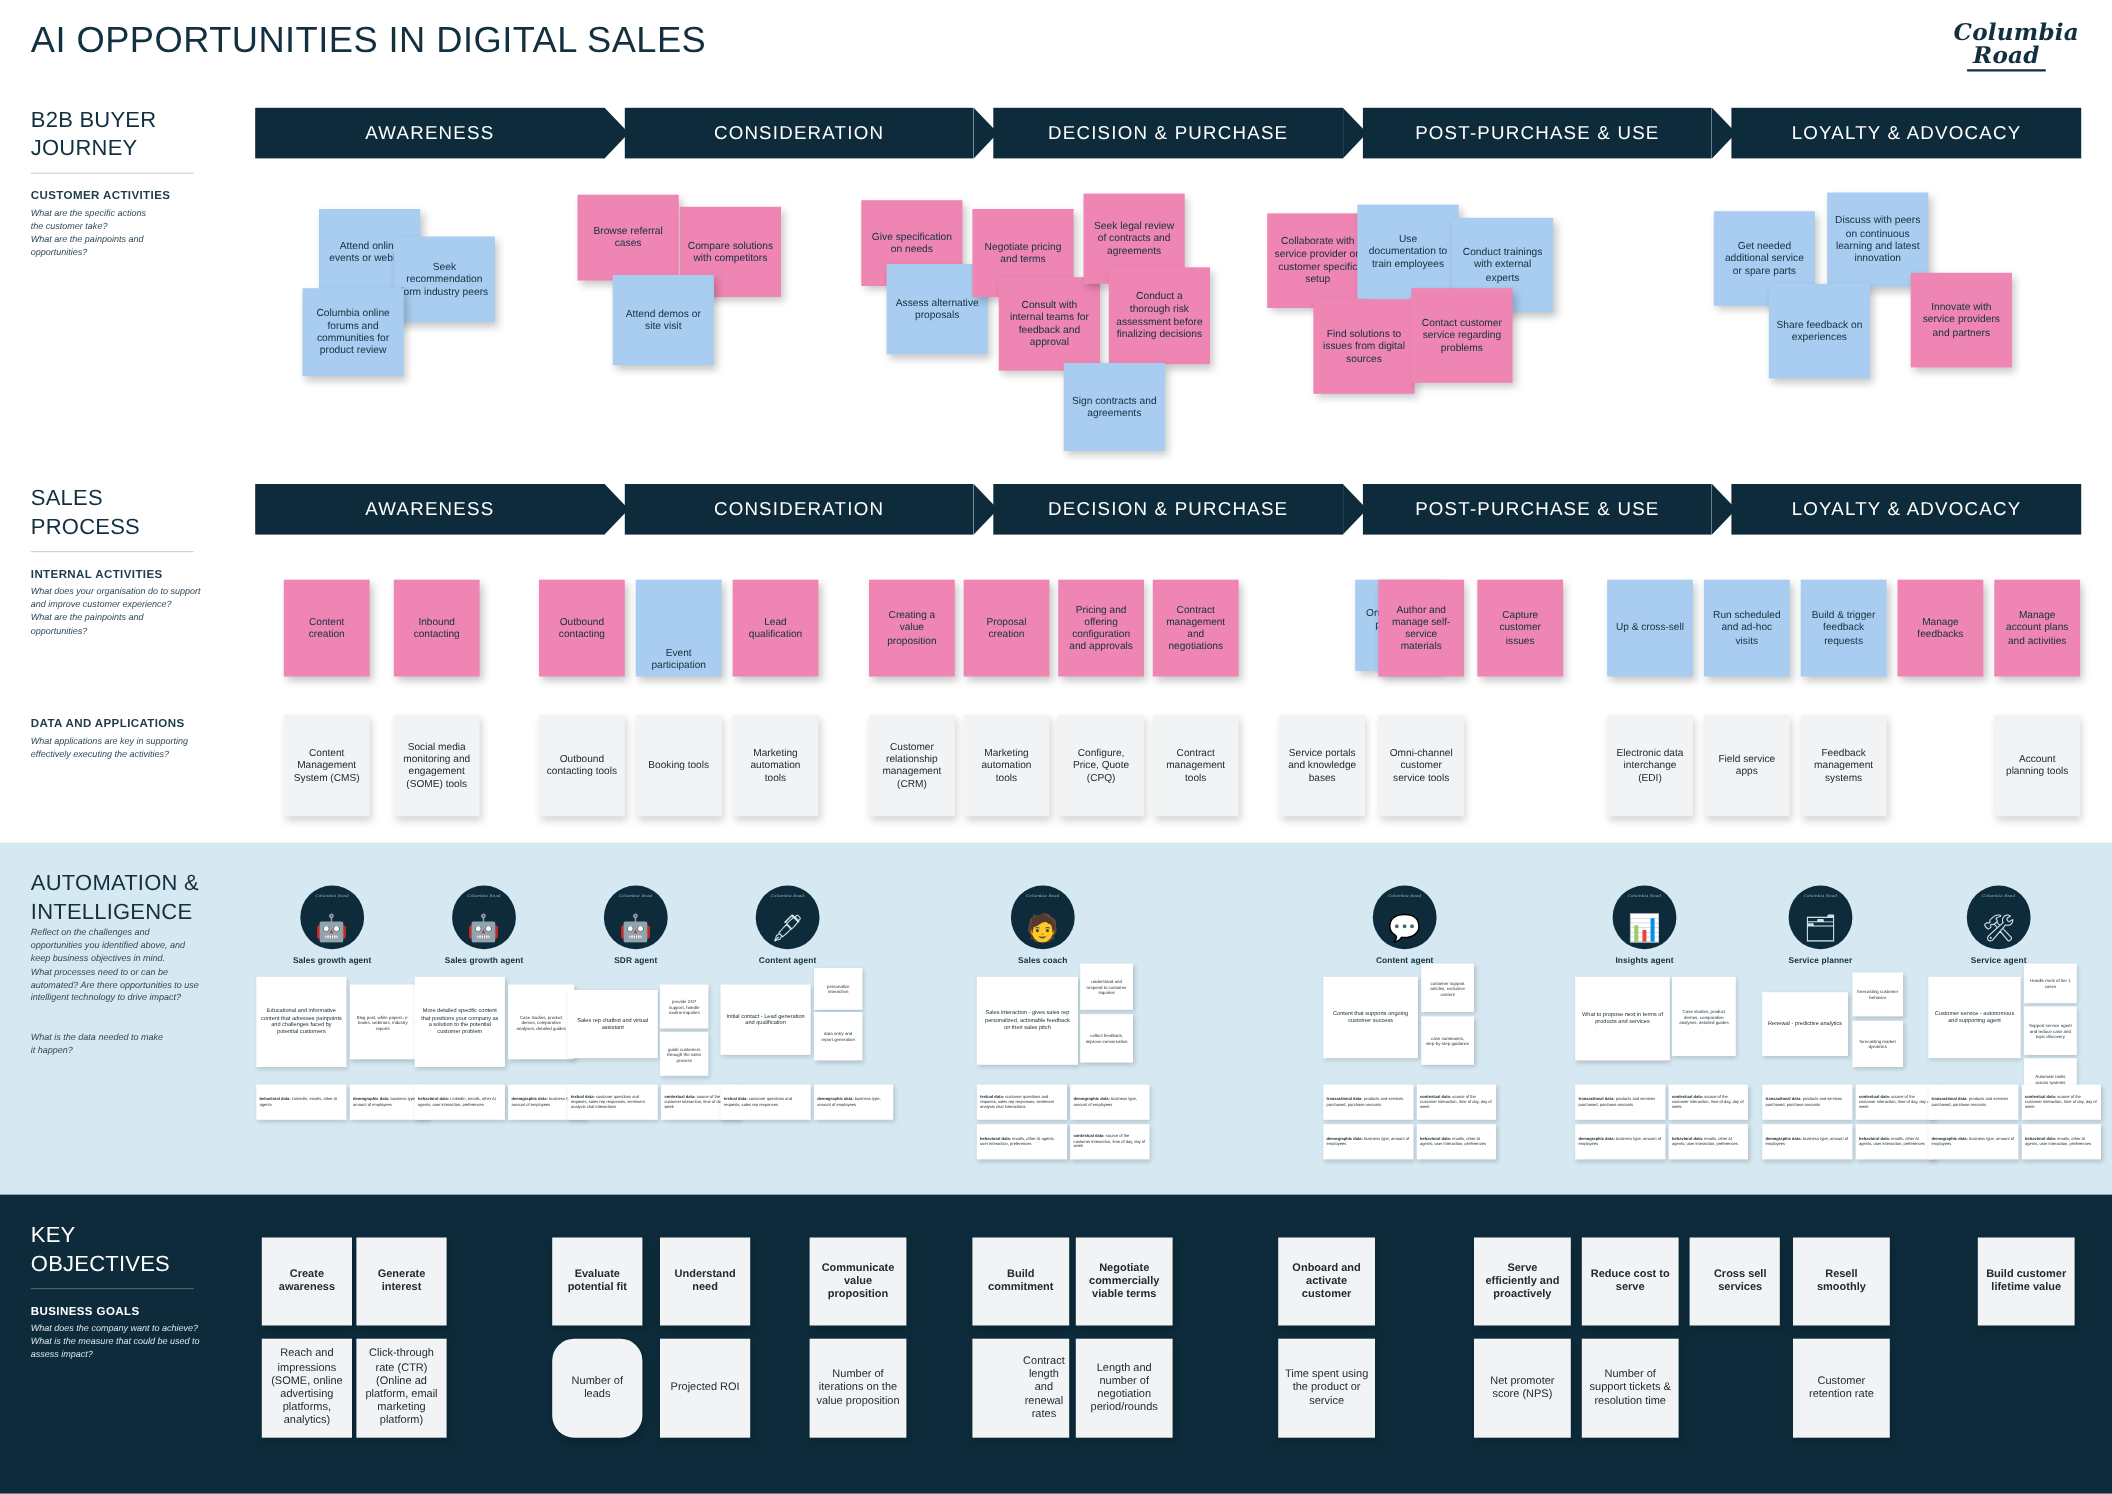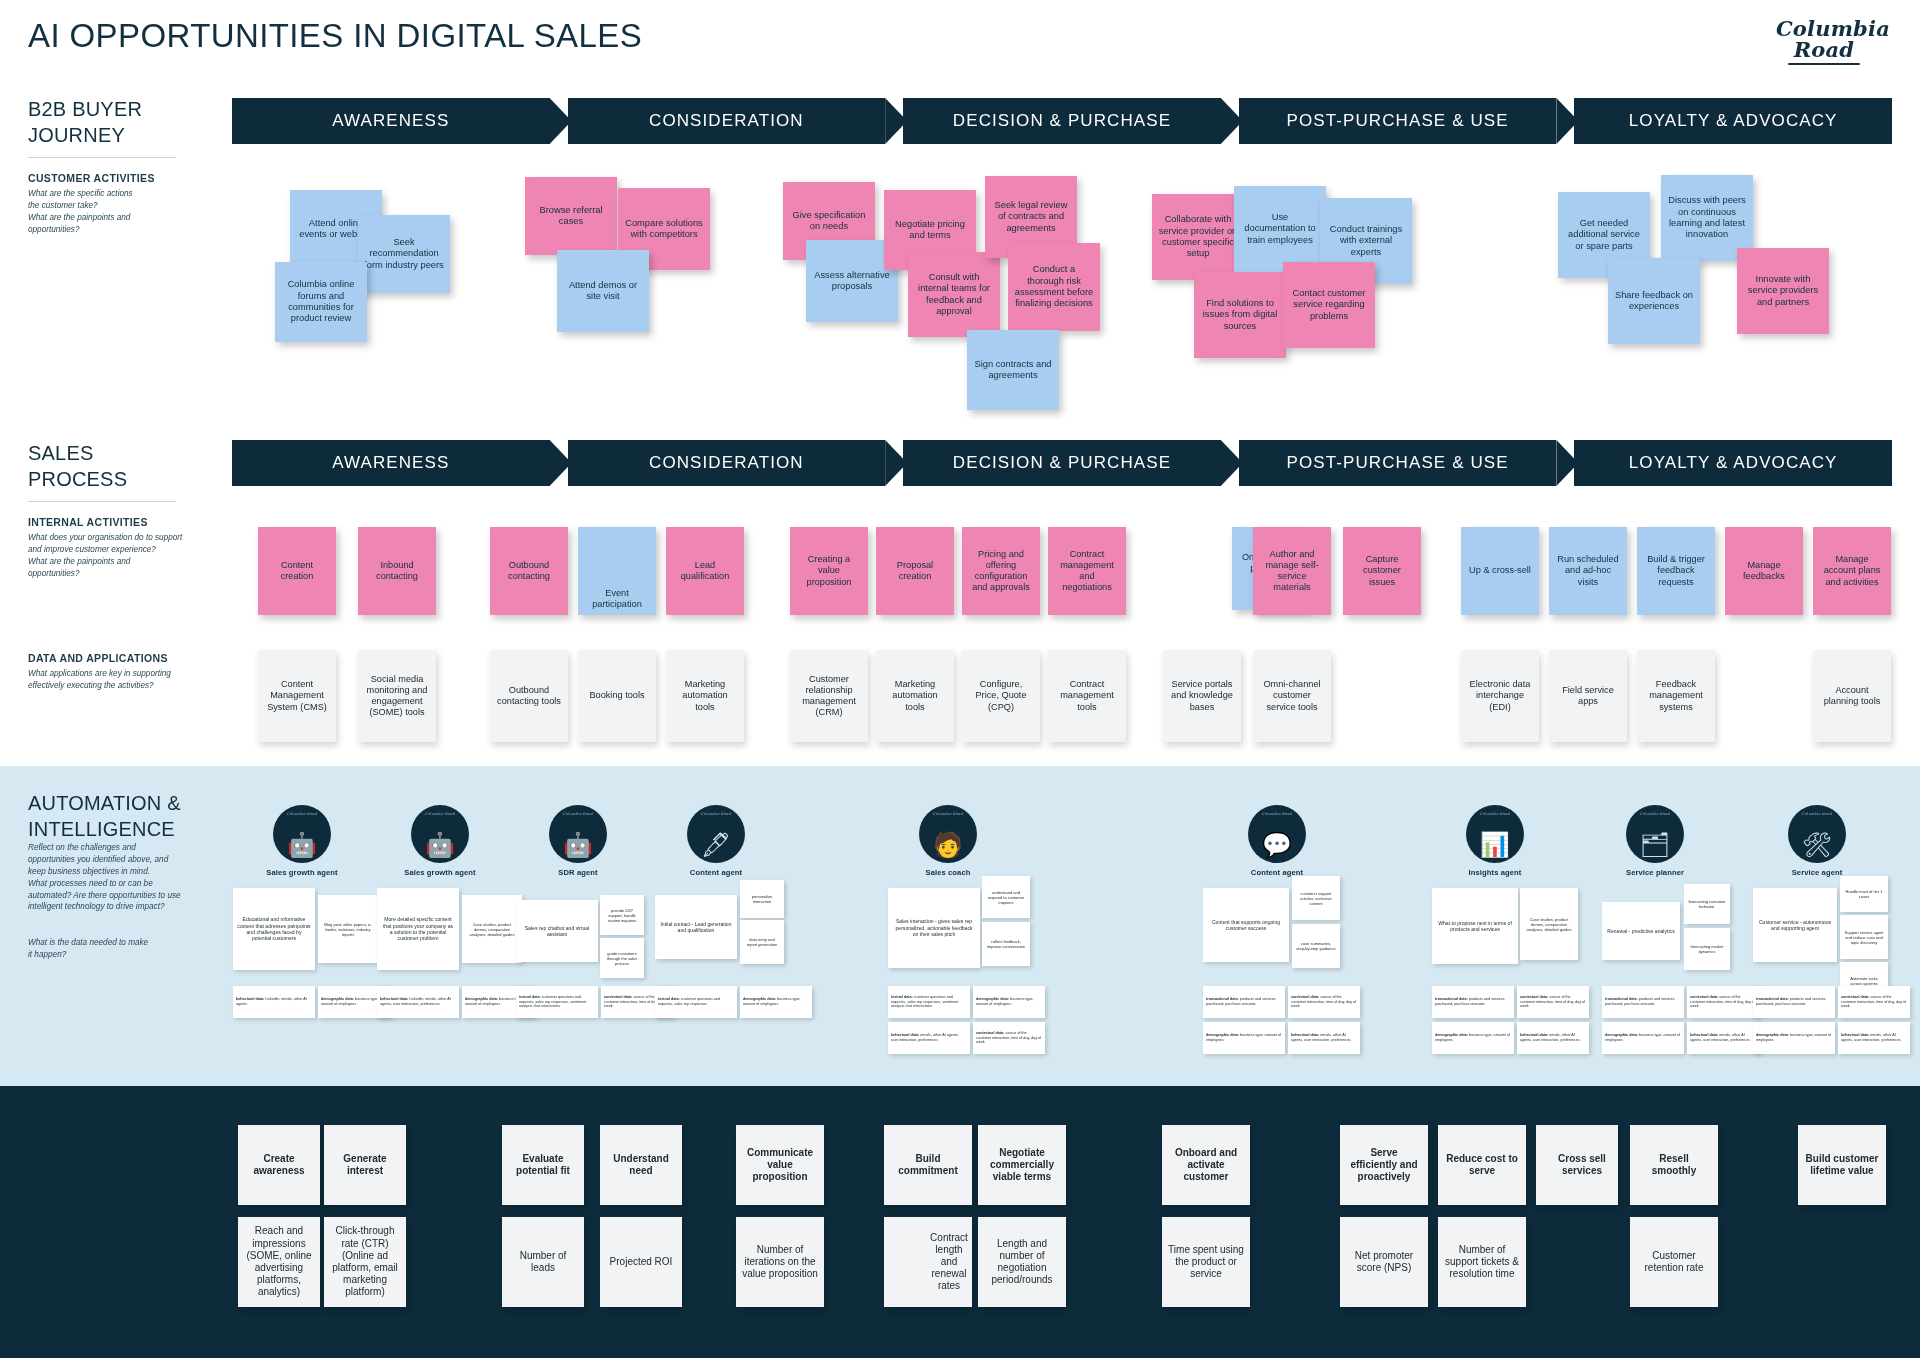--- a/index.html
+++ b/index.html
@@ -175,20 +175,29 @@
     <div class="rail-sub" style="white-space:pre-line;">Reflect on the challenges and
 opportunities you identified above, and
 keep business objectives in mind.
 What processes need to or can be
 automated? Are there opportunities to use
 intelligent technology to drive impact?</div>
     <div class="rail-sub" style="white-space:pre-line;margin-top:24px;">What is the data needed to make
 it happen?</div>
   </div>
 
+  <div class="rail" style="top:1110px;width:200px;">
+    <div class="rail-h1 light">KEY</div>
+    <div class="rail-h1 light">OBJECTIVES</div>
+    <div class="rail-rule light"></div>
+    <div class="rail-h2 light">BUSINESS GOALS</div>
+    <div class="rail-sub light" style="white-space:pre-line;">What does the company want to achieve?
+What is the measure that could be used to
+assess impact?</div>
+  </div>
 
   <div class="stagebar" id="stagebar-journey" style="top:98px;">
       <div class="stage" style="left: 0px; width: 317.6px;">
         <span>AWARENESS</span>
         <div class="notch"></div>
       </div>
       <div class="stage" style="left: 335.6px; width: 317.6px;">
         <span>CONSIDERATION</span>
         <div class="notch"></div>
       </div>
@@ -663,21 +672,21 @@
         <span>Build customer lifetime value</span>
       </div>
     </div>
   <div id="layer-bm">
       <div class="note white ko-note metric" style="left: 238px; top: 1217px; width: 82px; height: 90px;">
         <span>Reach and impressions (SOME, online advertising platforms, analytics)</span>
       </div>
       <div class="note white ko-note metric" style="left: 324px; top: 1217px; width: 82px; height: 90px;">
         <span>Click-through rate (CTR) (Online ad platform, email marketing platform)</span>
       </div>
-      <div class="note white ko-note metric" style="left: 502px; top: 1217px; width: 82px; height: 90px;">
+      <div class="note white ko-note metric" style="left: 502px; top: 1217px; width: 82px; height: 90px; border-radius: 20px;">
         <span>Number of leads</span>
       </div>
       <div class="note white ko-note metric" style="left: 600px; top: 1217px; width: 82px; height: 90px;">
         <span>Projected ROI</span>
       </div>
       <div class="note white ko-note metric" style="left: 736px; top: 1217px; width: 88px; height: 90px;">
         <span>Number of iterations on the value proposition</span>
       </div>
       <div class="note white ko-note metric" style="left: 884px; top: 1217px; width: 88px; height: 90px; padding-left: 48px;">
         <span>Contract length and renewal rates</span>

